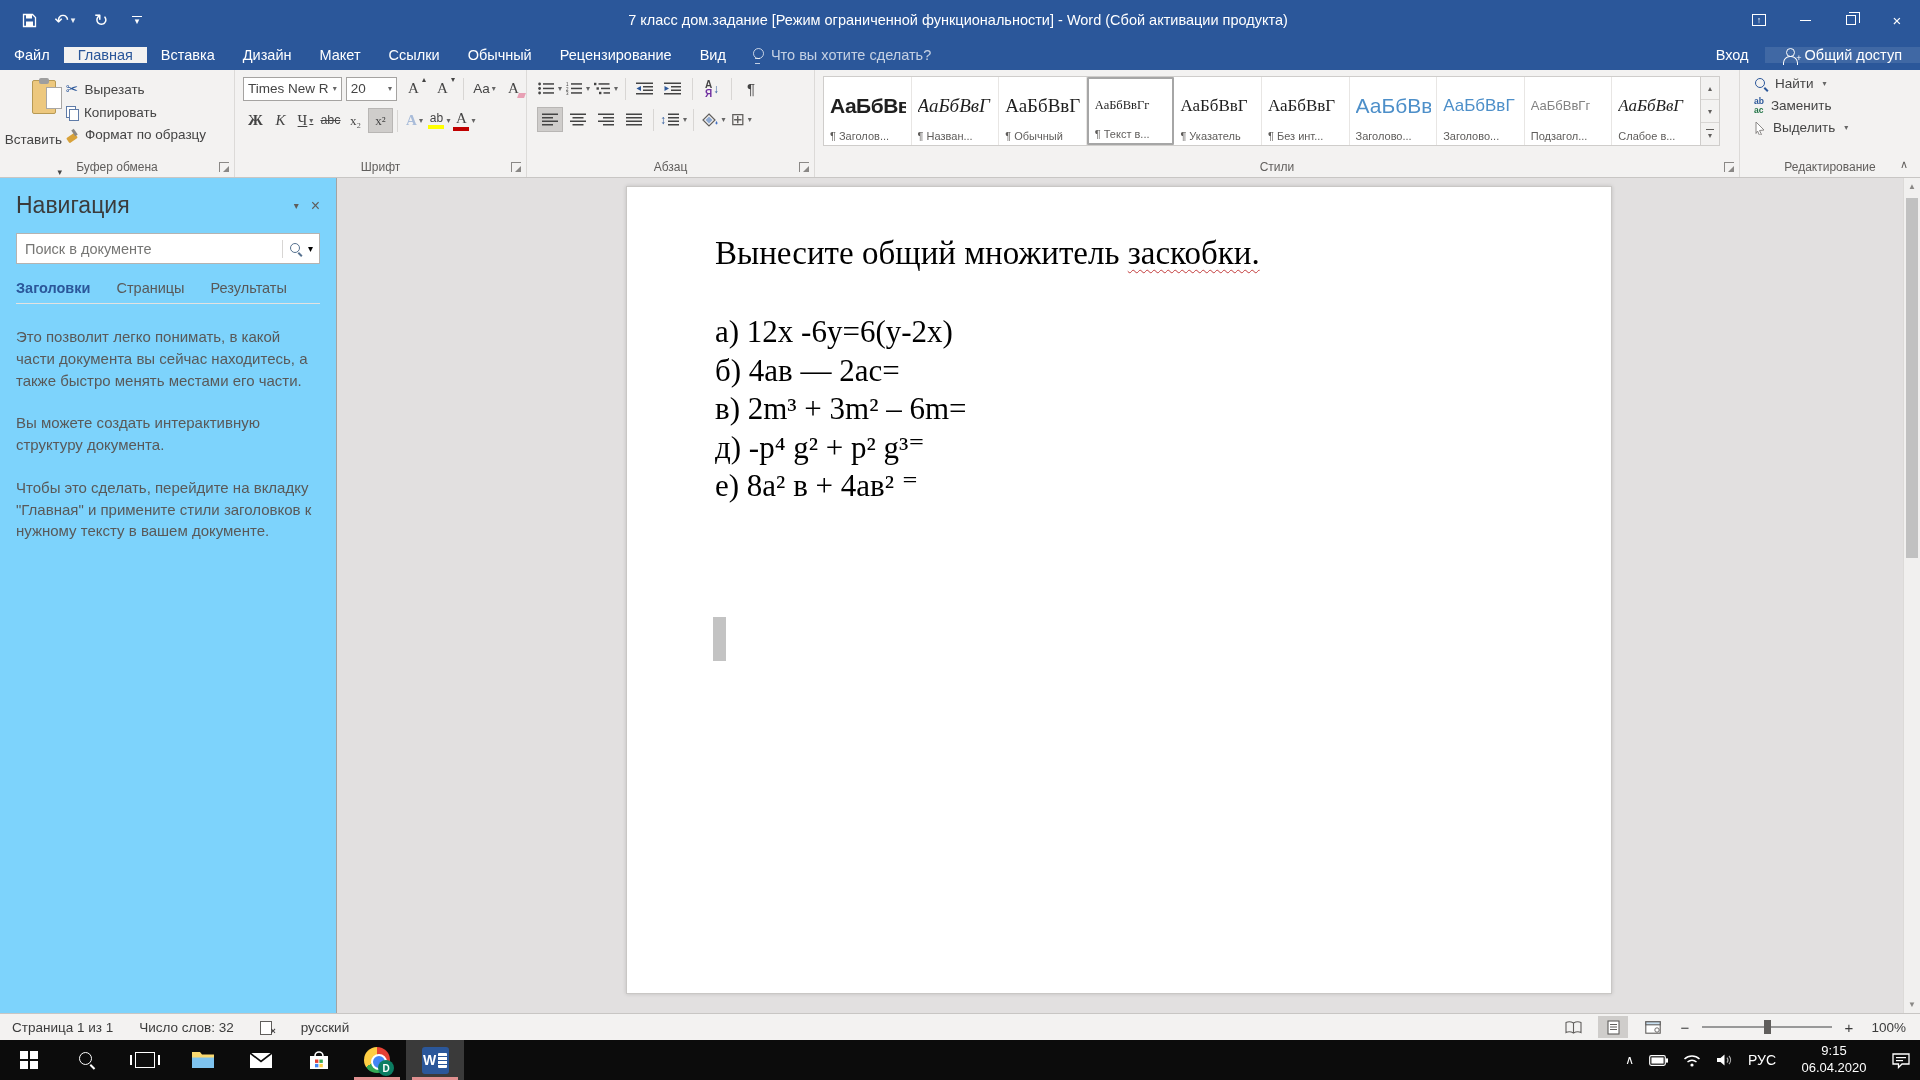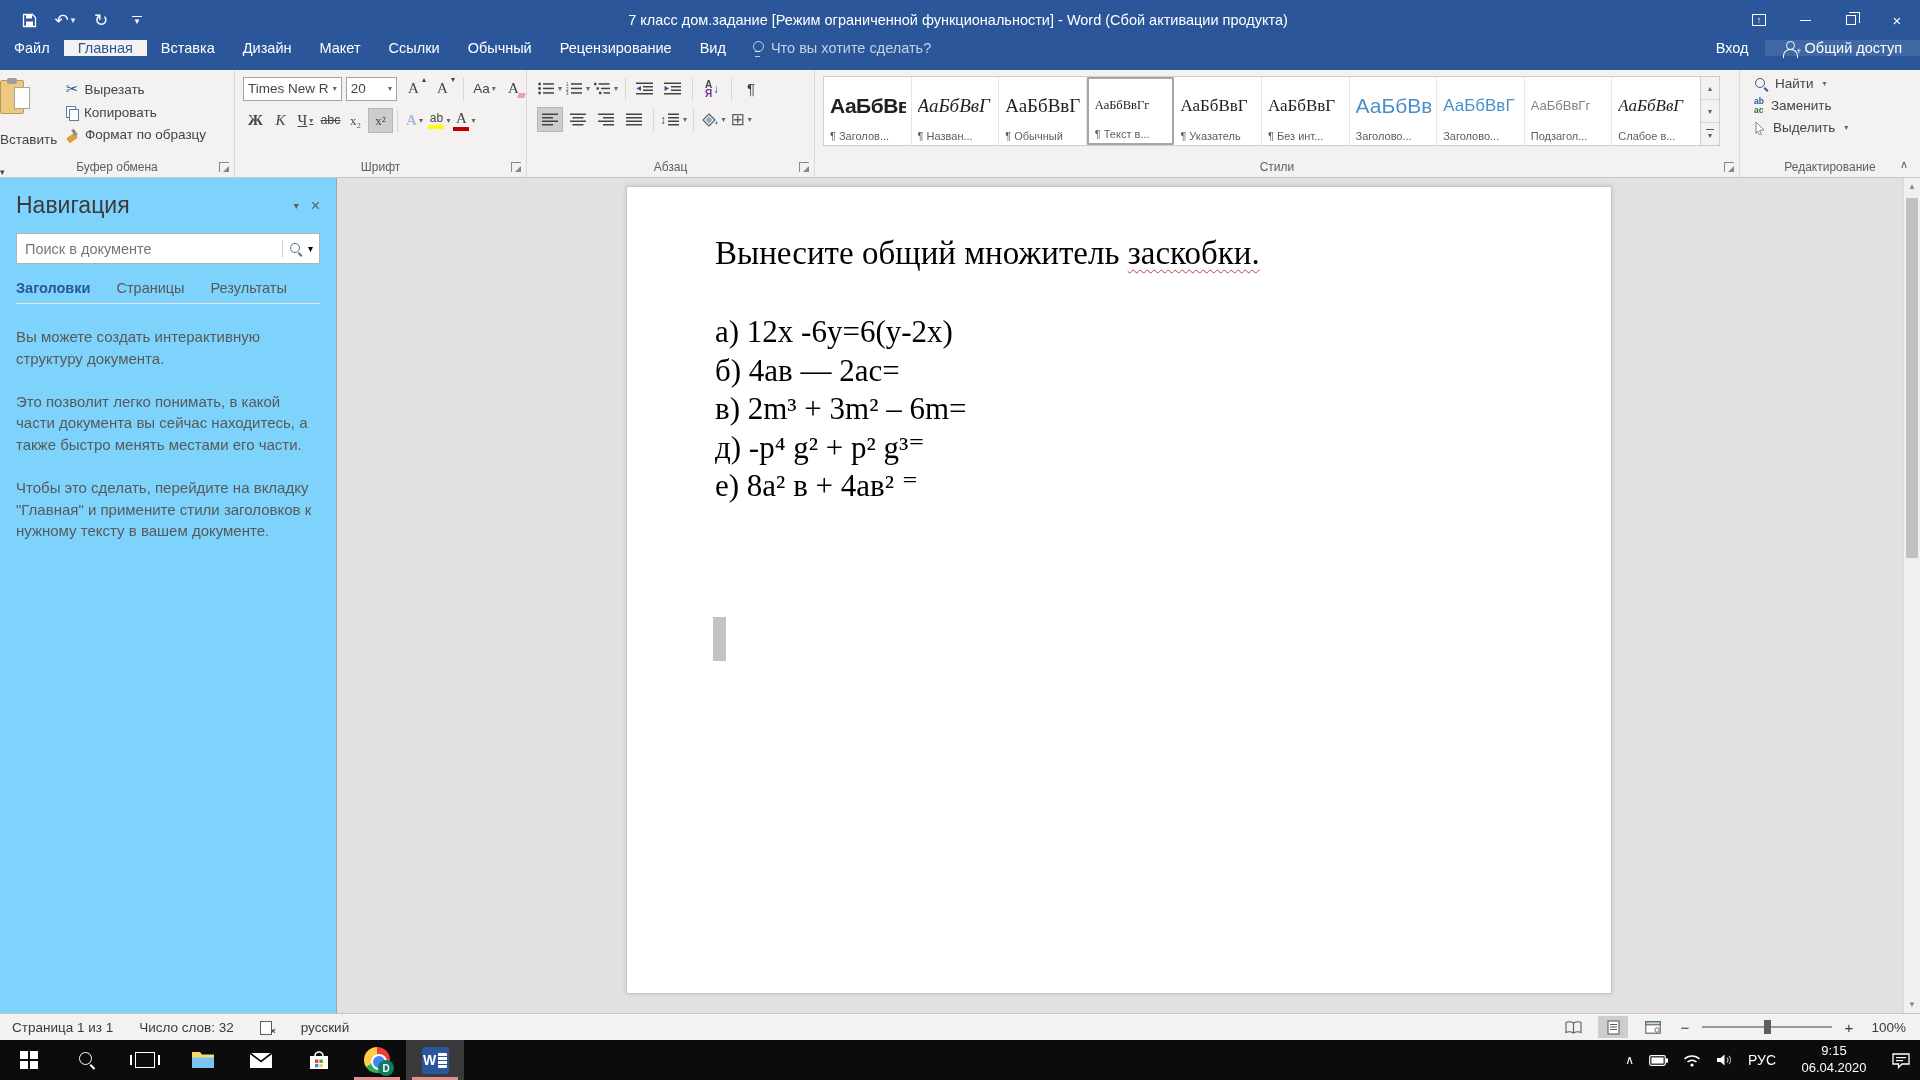--- a/index.html
+++ b/index.html
@@ -16,21 +16,21 @@
 .qat-more{display:flex;flex-direction:column;align-items:center;font-size:9px;line-height:5px}
 .win-title{position:absolute;left:0;right:4px;top:0;height:40px;display:flex;align-items:center;justify-content:center;font-size:14.5px;pointer-events:none}
 .win-controls{margin-left:auto;display:flex;height:100%;z-index:2}
 .win-btn{width:46px;height:100%;display:flex;align-items:center;justify-content:center;color:#fff;font-size:15px}
 .ico-minimize{display:inline-block;width:11px;border-bottom:1.5px solid #fff}
 .ico-restore{position:relative;width:10px;height:10px;border:1.2px solid #fff;background:transparent}
 .ico-restore::before{content:"";position:absolute;left:2px;top:-4px;width:10px;height:10px;border:1.2px solid #fff;border-left:none;border-bottom:none}
 .ico-dispopt{position:relative;width:14px;height:12px;border:1.3px solid #fff;display:flex;align-items:center;justify-content:center;font-size:9px;line-height:1}
 
 
-.tabrow{height:30px;background:#2b579a;display:flex;align-items:flex-start;color:#fff;flex:0 0 auto}
+.tabrow{height:30px;background:#2b579a;display:flex;align-items:center;color:#fff;flex:0 0 auto}
 .rtab{display:flex;align-items:center;padding:0 14px;font-size:14.5px;cursor:default}
 .rtab.active{background:#f3f2f1;color:#2b579a}
 .tellme{display:flex;align-items:center;gap:7px;padding:0 12px;font-size:14.5px;color:rgba(255,255,255,.72)}
 .bulb{position:relative;width:12px;height:15px}
 .bulb::before{content:"";position:absolute;left:1px;top:0;width:9px;height:9px;border:1.3px solid rgba(255,255,255,.72);border-radius:50%}
 .bulb::after{content:"";position:absolute;left:3.5px;top:10px;width:5px;height:4px;border-bottom:1.3px solid rgba(255,255,255,.72);border-top:1.3px solid rgba(255,255,255,.72)}
 .account{margin-left:auto;display:flex;align-items:stretch}
 .signin{display:flex;align-items:center;padding:0 16px;font-size:14.5px}
 .share{display:flex;align-items:center;gap:7px;padding:0 18px;font-size:14.5px;background:rgba(255,255,255,.10)}
 .person{position:relative;width:15px;height:14px}
@@ -40,21 +40,21 @@
 
 
 .ribbon{height:108px;background:#f3f2f1;display:flex;border-bottom:1px solid #c8c6c4;position:relative;flex:0 0 auto;color:#444}
 .rgroup{position:relative;border-right:1px solid #dcdad8;padding-top:6px}
 .rg-label{position:absolute;bottom:3px;left:0;right:0;text-align:center;font-size:12px;color:#605e5c;white-space:nowrap}
 .launcher{position:absolute;right:5px;bottom:5px;width:10px;height:10px;border-left:1px solid #8a8886;border-top:1px solid #8a8886}
 .launcher::after{content:"";position:absolute;right:0;bottom:0;width:0;height:0;border:3px solid transparent;border-right-color:#8a8886;border-bottom-color:#8a8886}
 .collapse-ribbon{position:absolute;right:12px;bottom:6px;font-size:11px;color:#605e5c}
 
 .g-clipboard{width:235px;display:flex}
-.paste-btn{width:62px;display:flex;flex-direction:column;align-items:flex-start;gap:20px;padding-top:2px;font-size:13.5px}
+.paste-btn{width:62px;display:flex;flex-direction:column;align-items:flex-end;gap:20px;padding-top:2px;font-size:13.5px}
 .cb-icon{position:relative;width:30px;height:38px}
 .cb-body{position:absolute;left:0;top:2px;width:24px;height:34px;background:#edc87e;border:1px solid #b79a55;border-radius:2px}
 .cb-clip{position:absolute;left:7px;top:0;width:10px;height:6px;background:#9e9e9e;border-radius:2px}
 .cb-page{position:absolute;right:0;top:9px;width:16px;height:22px;background:#fff;border:1px solid #a8a6a4}
 .paste-caret{font-size:9px;color:#444}
 .clip-col{display:flex;flex-direction:column;padding-top:3px;gap:5px}
 .small-btn{display:flex;align-items:center;gap:6px;font-size:13.5px;white-space:nowrap;padding:1px 4px}
 .scissors{color:#2b579a;font-size:15px}
 .copy-ico{position:relative;width:12px;height:14px}
 .copy-ico::before{content:"";position:absolute;left:0;top:0;width:8px;height:10px;border:1px solid #5f7ca8;background:#fff}
@@ -588,22 +588,22 @@
         <span class="search-div"></span>
         <span class="mag"></span>
         <span class="nav-caret">▾</span>
       </div>
       <div class="nav-tabs">
         <span class="nav-tab active">Заголовки</span>
         <span class="nav-tab">Страницы</span>
         <span class="nav-tab">Результаты</span>
       </div>
       <div class="nav-body">
+        <p>Это позволит легко понимать, в какой части документа вы сейчас находитесь, а также быстро менять местами его части.</p>
         <p>Вы можете создать интерактивную структуру документа.</p>
-        <p>Это позволит легко понимать, в какой части документа вы сейчас находитесь, а также быстро менять местами его части.</p>
         <p>Чтобы это сделать, перейдите на вкладку "Главная" и примените стили заголовков к нужному тексту в вашем документе.</p>
       </div>
     </div>
 
     <div class="canvas">
       <div class="page">
         <div class="doc-heading"><span>Вынесите общий множитель </span><span class="misspell">заскобки.</span></div>
         <div class="doc-lines">
           <div>а) 12x -6y=6(y-2x)</div>
           <div>б) 4ав — 2ас=</div>

